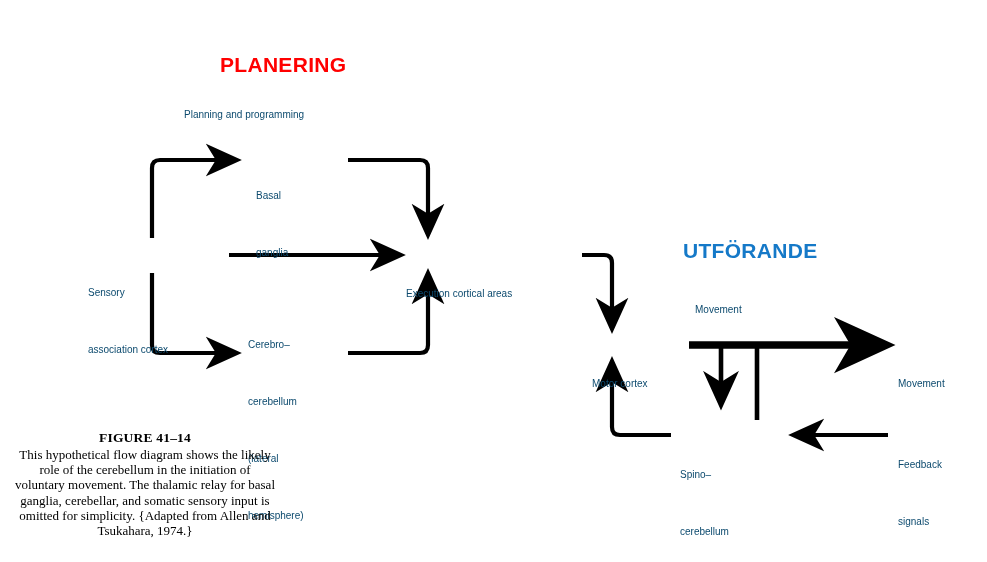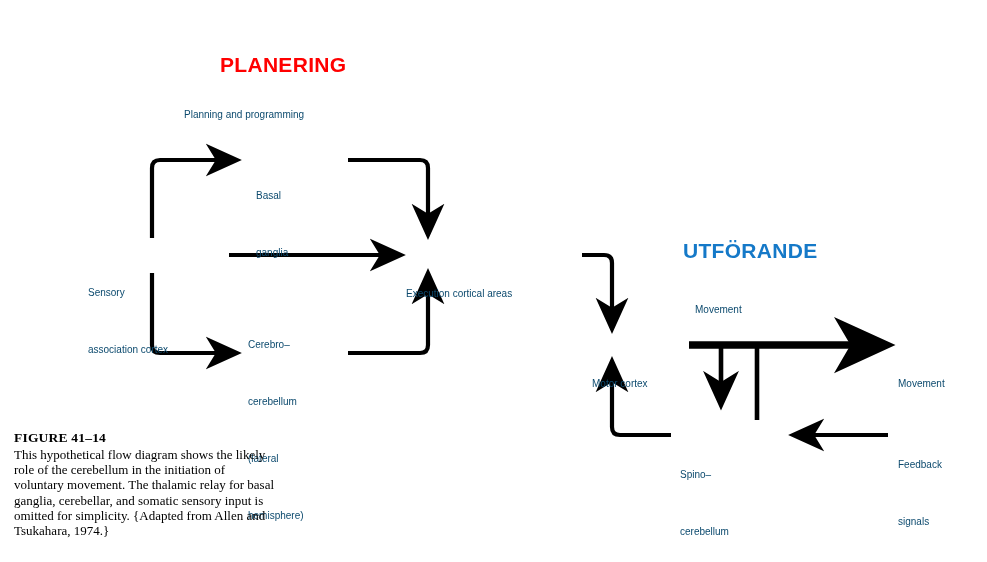--- a/index.html
+++ b/index.html
@@ -107,18 +107,18 @@
 
   <div class="lbl" style="left:898px;top:336px;">
     <div>Movement</div>
   </div>
 
   <div class="lbl" style="left:898px;top:417px;">
     <div>Feedback</div>
     <div>signals</div>
   </div>
 
-  <div class="caption" style="left:14px;top:430px;">
+  <div class="caption" style="left:14px;top:430px;text-align:center;">
     <span class="fighead">FIGURE  41–14</span>
     <span class="figbody">This hypothetical flow diagram shows the likely role of the cerebellum in the initiation of voluntary movement. The thalamic relay for basal ganglia, cerebellar, and somatic sensory input is omitted for simplicity. {Adapted from Allen and Tsukahara, 1974.}</span>
   </div>
 
 </div>
 
 </body></html>

